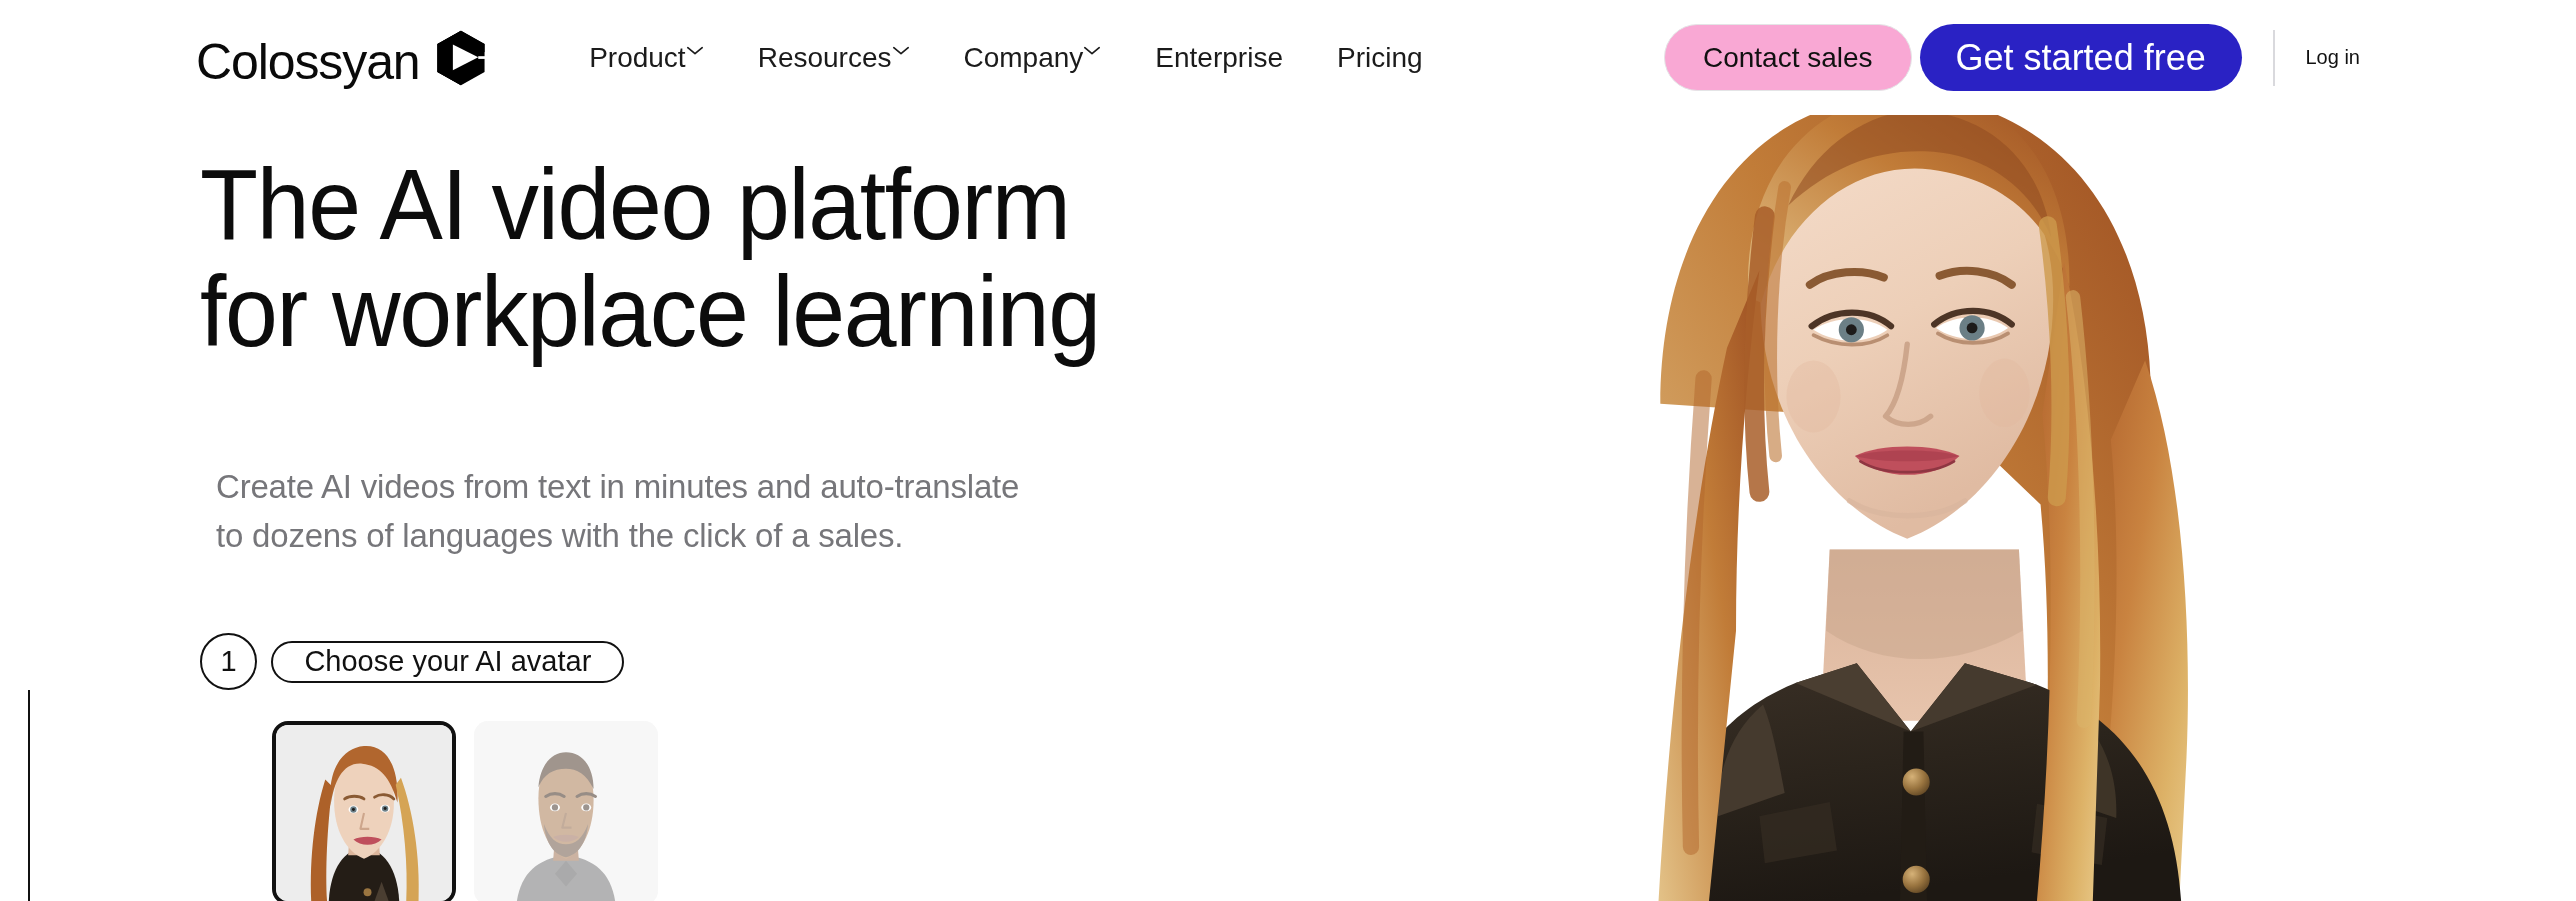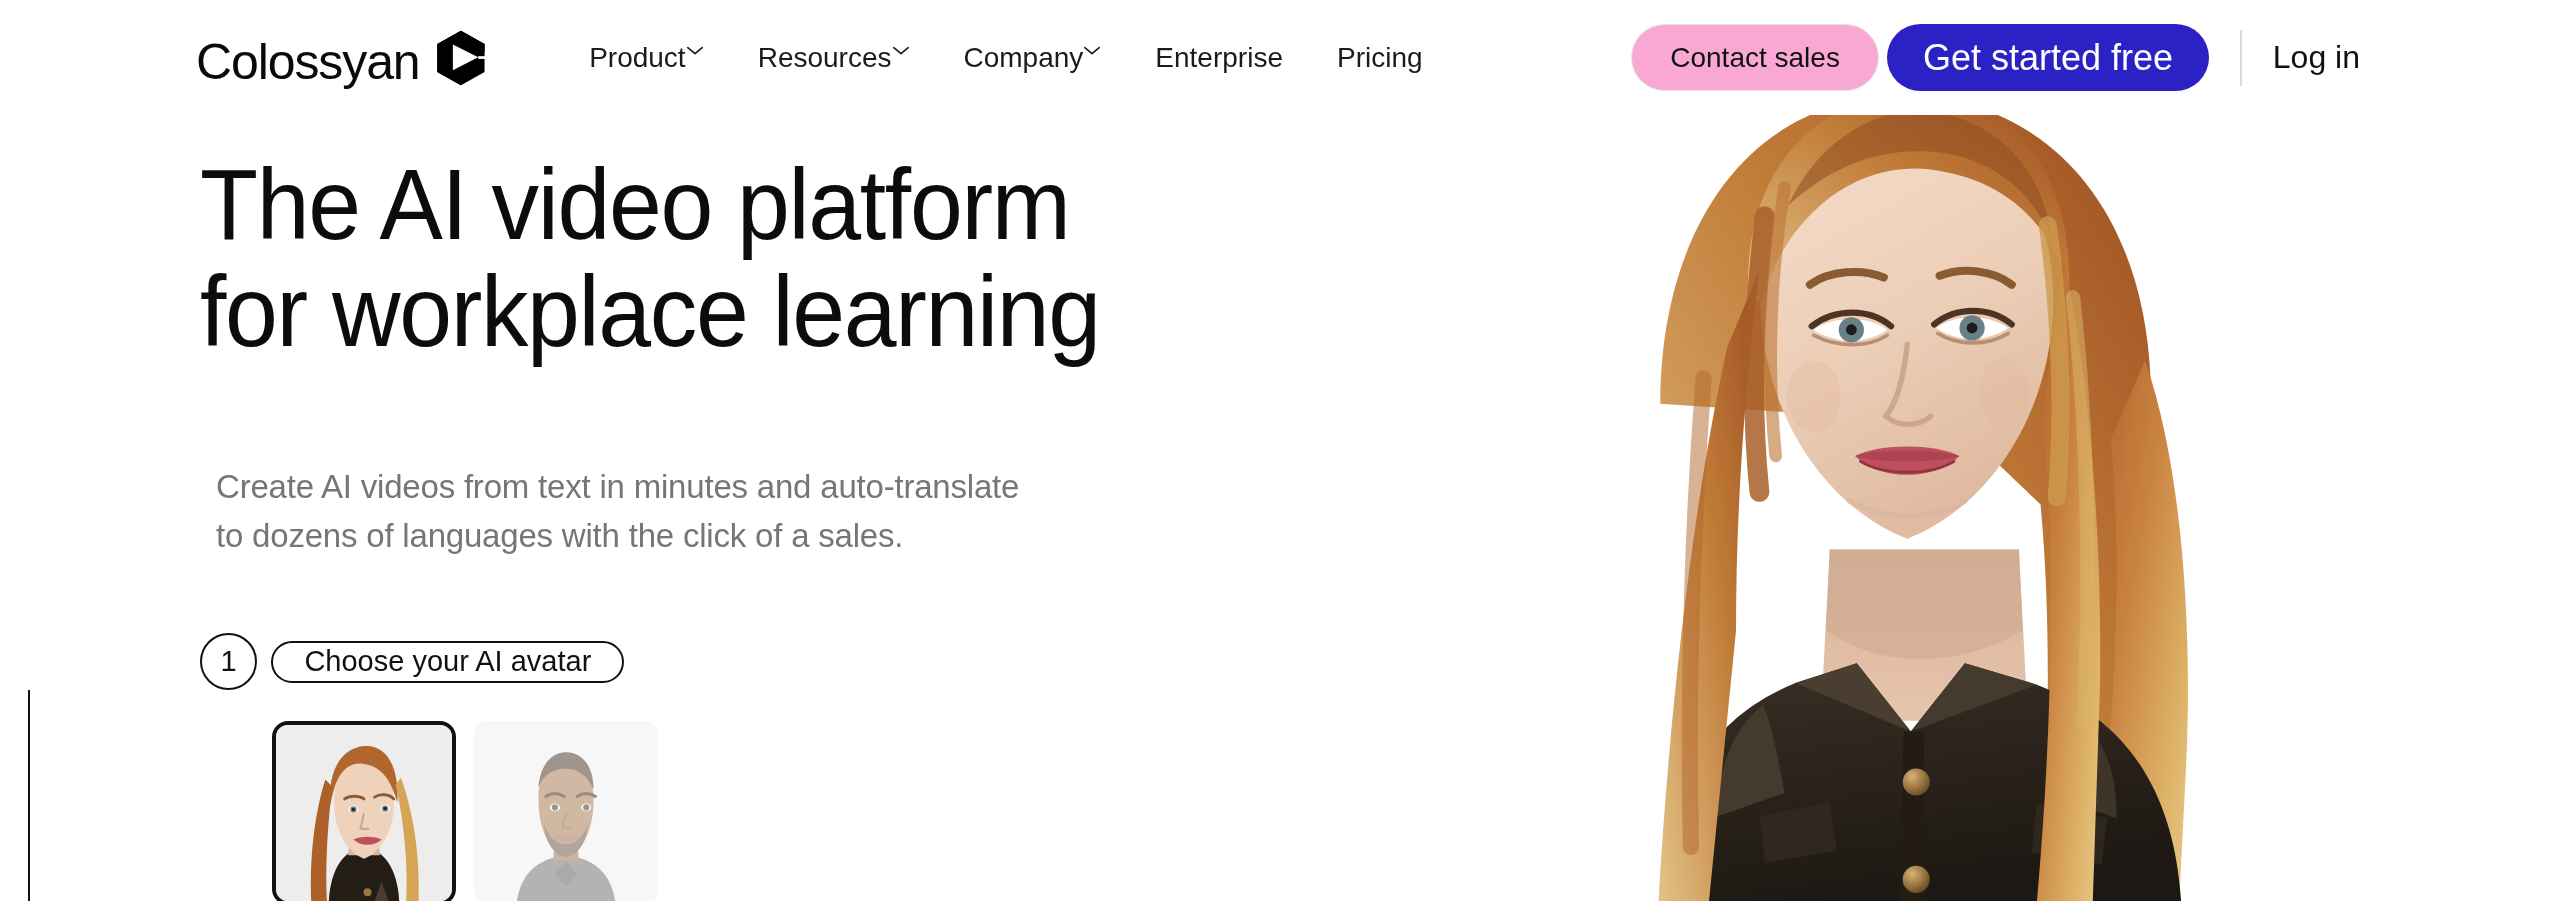--- a/index.html
+++ b/index.html
@@ -116,21 +116,21 @@
     font-size: 36px;
     margin-left: 8px;
   }
   .header-divider {
     width: 1.8px;
     height: 56px;
     background: #d9d9dd;
     margin: 0 31px 0 31px;
   }
   .login-link {
-    font-size: 32px;
+    font-size: 20px;
     color: #111111;
     cursor: pointer;
     white-space: nowrap;
     text-decoration: none;
     font-family: "Liberation Sans", sans-serif;
   }
 
   
   .hero-left {
     position: absolute;

